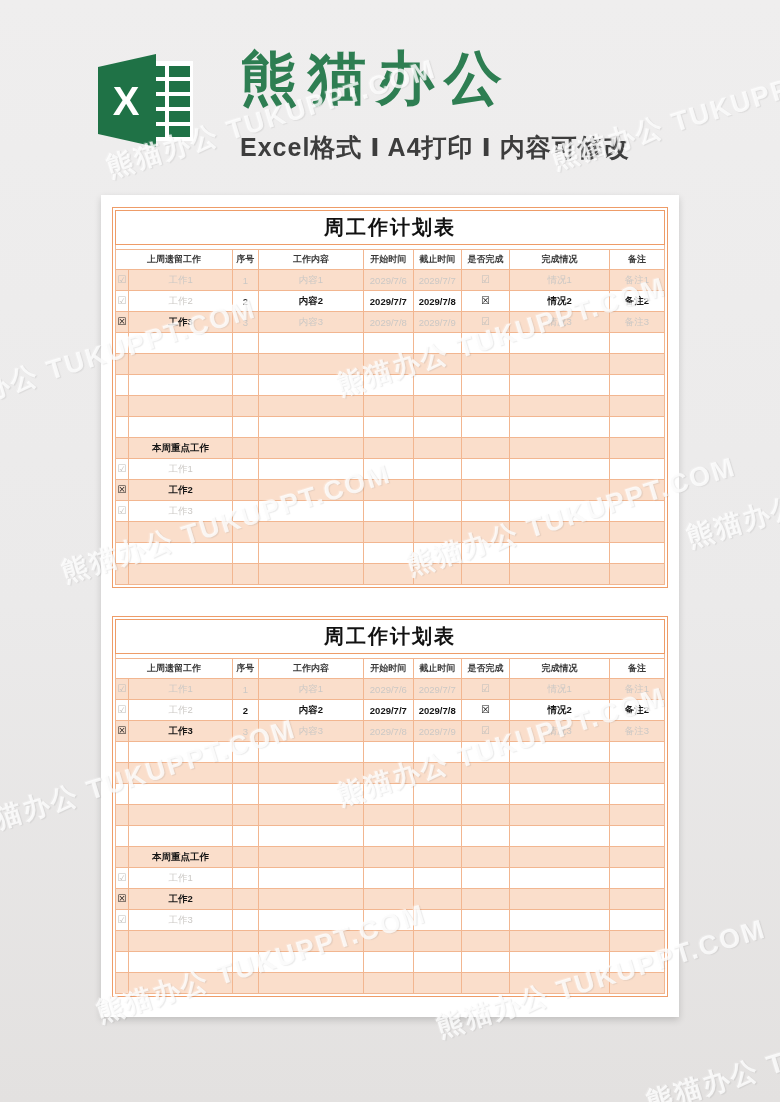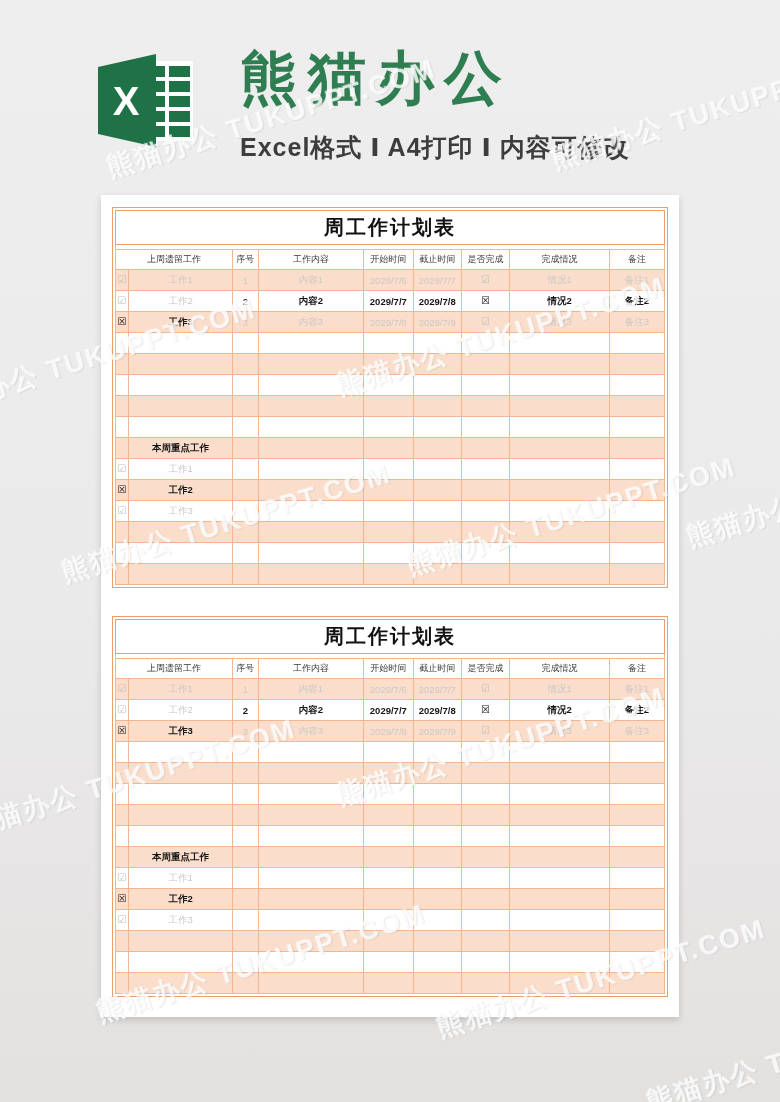--- a/index.html
+++ b/index.html
@@ -32,21 +32,21 @@
   table.plan-table{border-collapse:collapse;table-layout:fixed;width:100%;}
   .plan-table td,.plan-table th{
     border:1px solid #f2b690;overflow:hidden;white-space:nowrap;
     text-align:center;padding:0 1px;font-family:"Liberation Sans","DejaVu Sans",sans-serif;
   }
   .plan-table .title-row td{
     border:1px solid #ee9c68;height:33px;font-size:20px;font-weight:800;
     color:#111;letter-spacing:2px;background:#fff;
   }
   .plan-table .spacer-row td{height:4px;padding:0;}
-  .plan-table .header-row th{height:19px;font-size:9px;font-weight:400;color:#3a3a3a;background:#fff;}
+  .plan-table .header-row th{height:19px;font-size:9px;font-weight:700;color:#3a3a3a;background:#fff;}
   .plan-table tr.row{height:21px;}
   .plan-table tr.peach td{background:#fadecb;}
   .plan-table tr.white td{background:#ffffff;}
   .plan-table td{font-size:9.5px;color:#444;}
   .plan-table td.muted{color:#cbc8c5;font-weight:400;}
   .plan-table td.dark{color:#151515;font-weight:700;}
   .plan-table td.cb{font-size:10px;line-height:10px;}
   .plan-table td.cb.muted{color:#c3c0bd;}
   .plan-table td.cb.dark{color:#111;}
   

